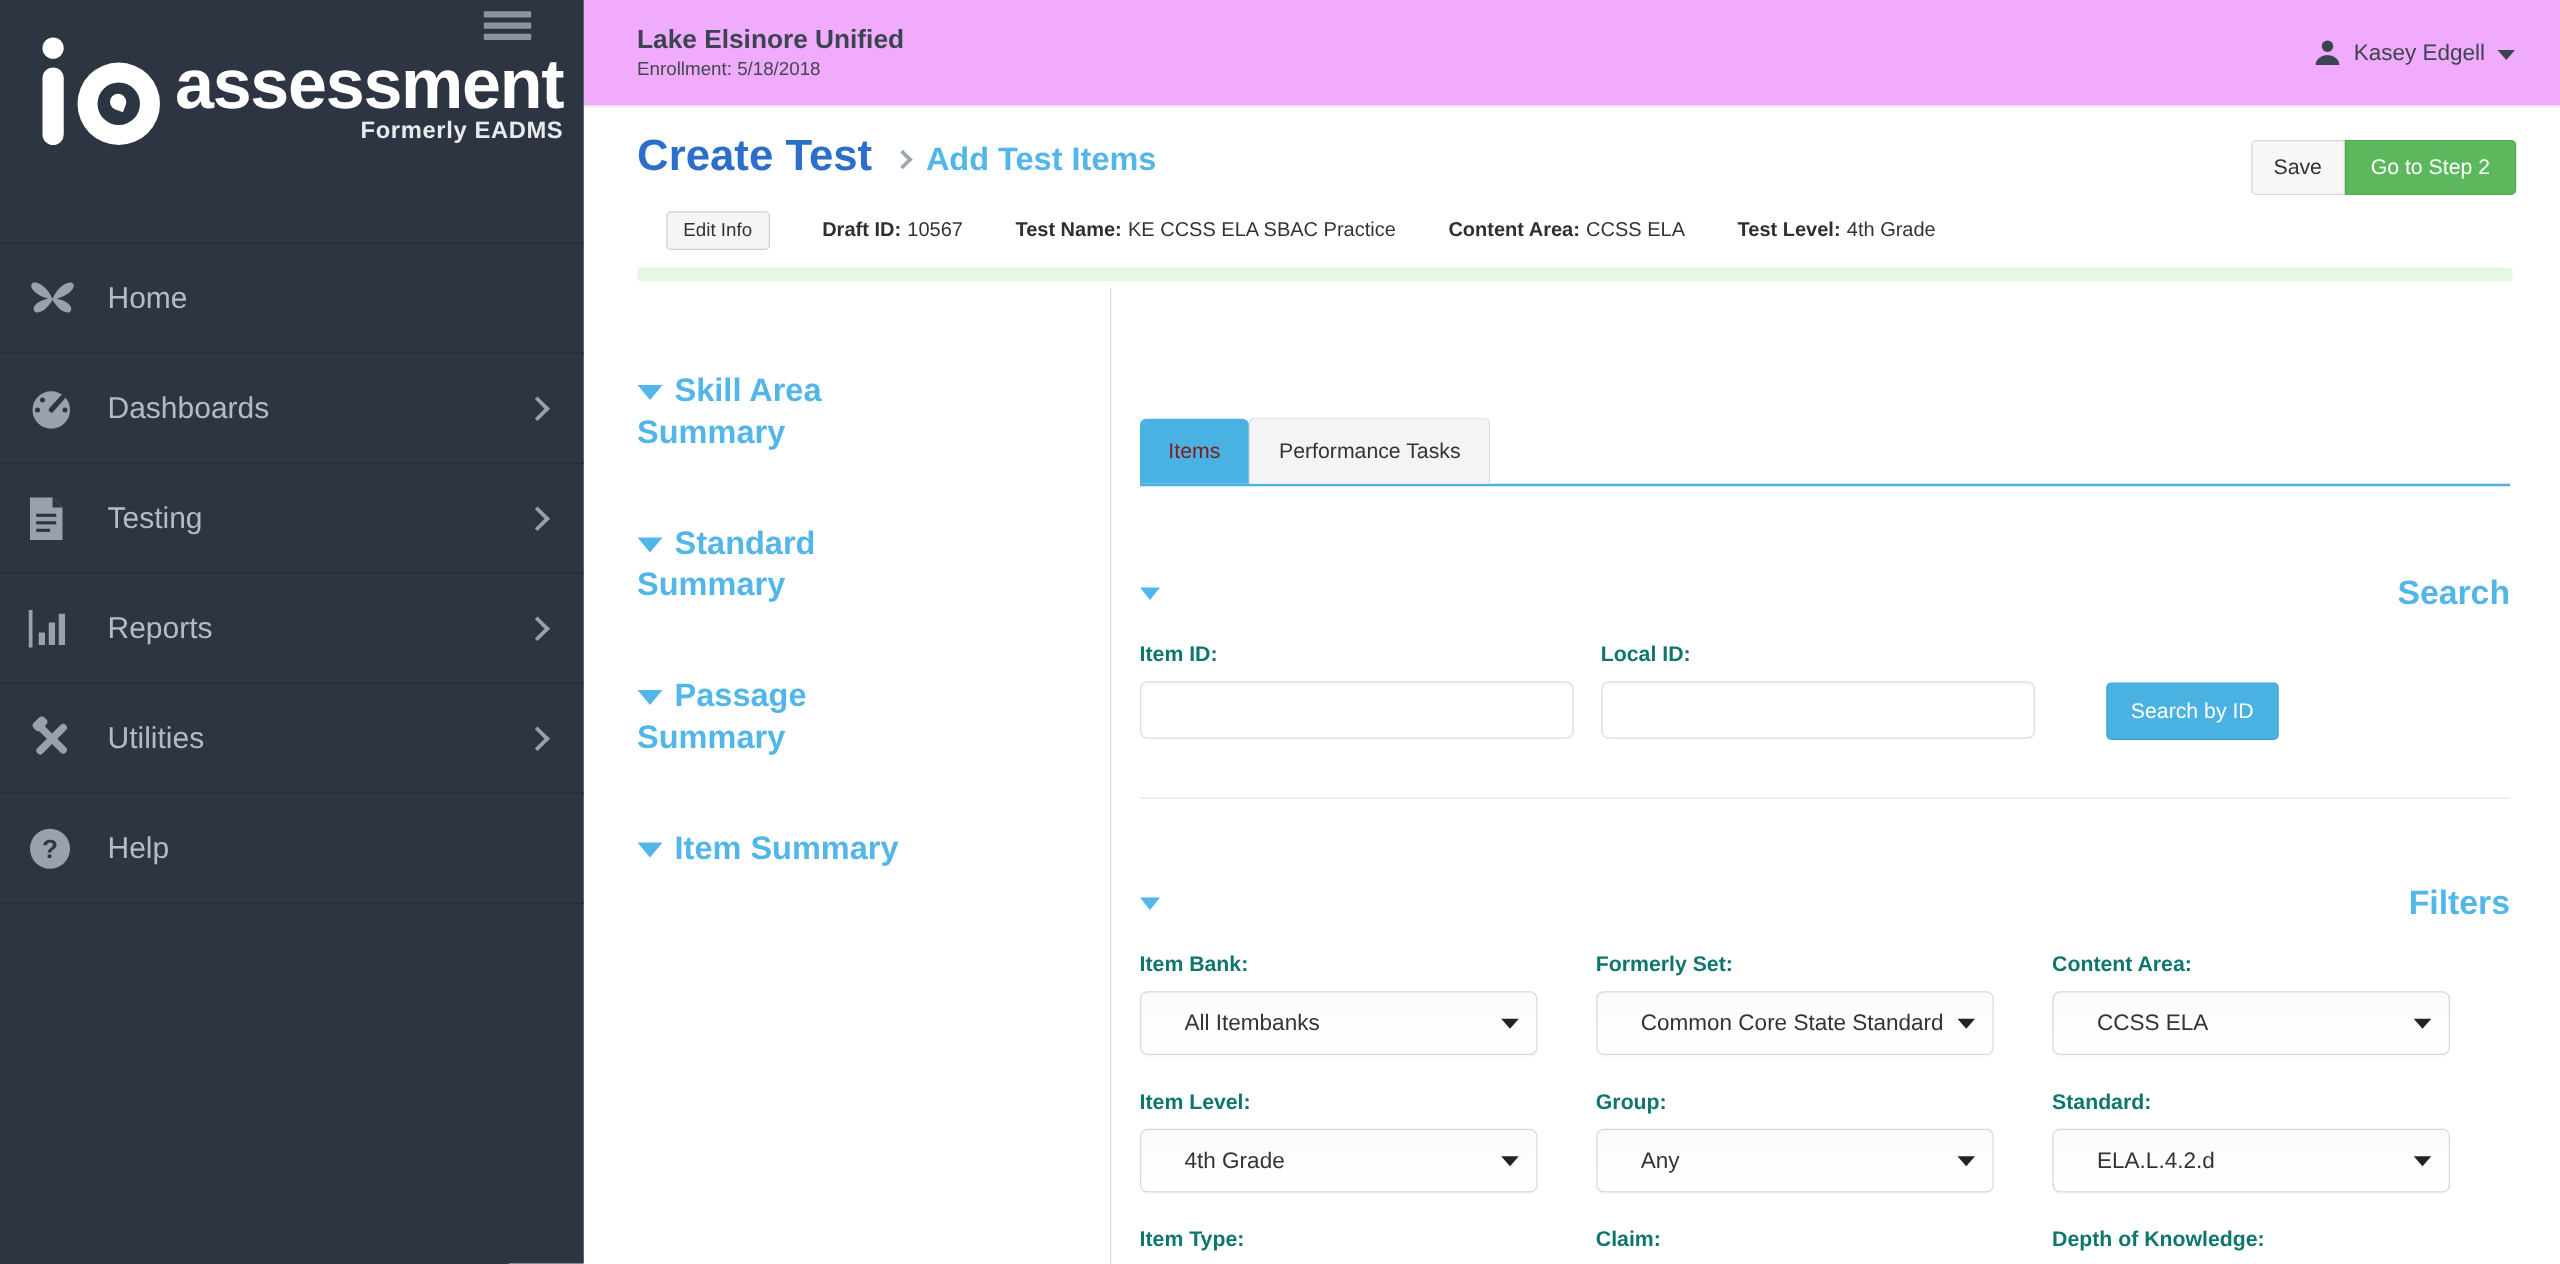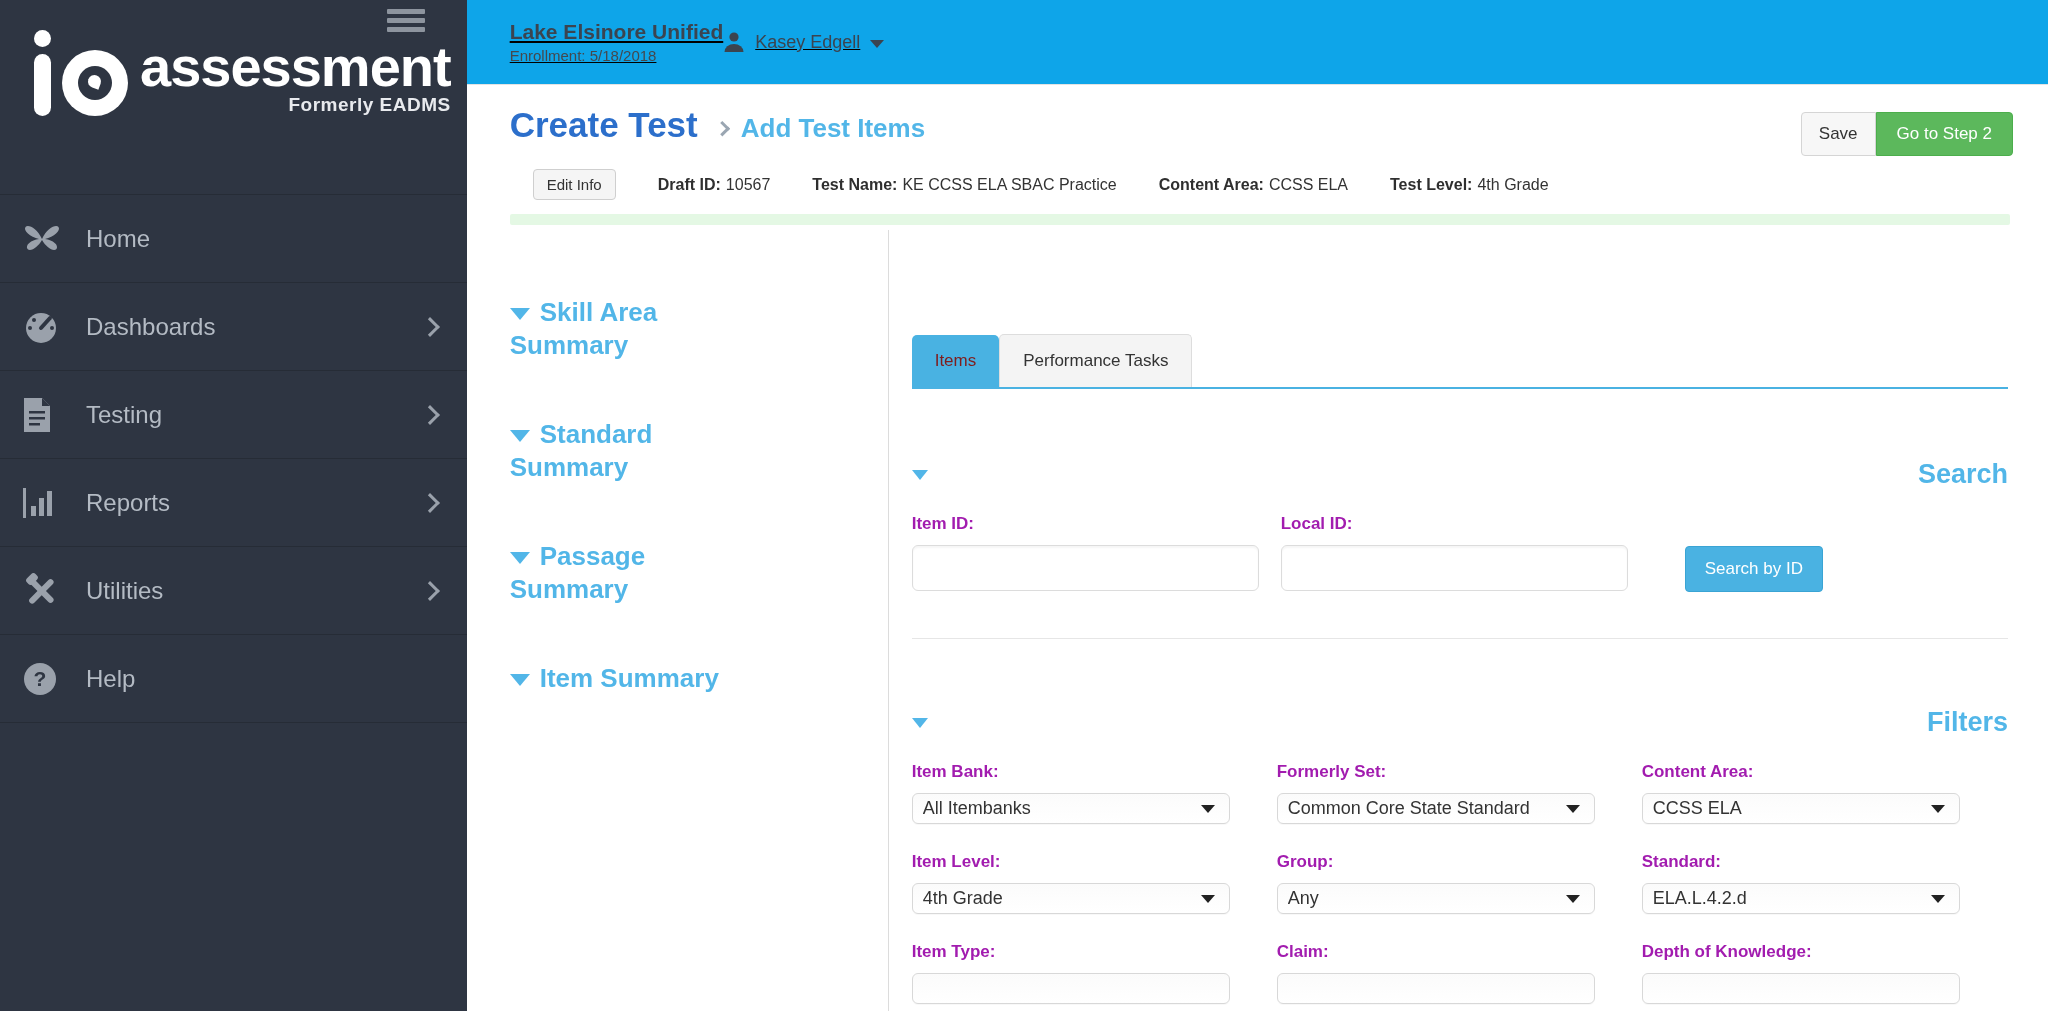--- a/index.html
+++ b/index.html
@@ -22,21 +22,21 @@
   .brand-name { color:#fff; font-size:56px; font-weight:bold; letter-spacing:-1px; line-height:1.1; }
   .brand-tagline { color:#e8eaee; font-size:19px; font-weight:bold; text-align:right; margin-top:-4px; letter-spacing:0.5px; }
   .nav { margin-top:72px; border-top:1px solid #262c36; }
   .nav-item { height:88px; display:flex; align-items:center; padding:0 30px 0 22px; border-bottom:1px solid #262c36; cursor:pointer; }
   .nav-icon { width:48px; flex:0 0 48px; display:flex; align-items:center; }
   .nav-label { flex:1; font-size:24px; color:#b4bbc4; margin-left:16px; }
   .nav-chevron { width:14px; height:14px; border-top:3px solid #9aa1ab; border-right:3px solid #9aa1ab; transform:rotate(45deg); }
 
   
   .main { flex:1; display:flex; flex-direction:column; background:#fff; min-width:0; }
-  .topbar { height:85px; background:#0ea5e9; border-bottom:1px solid #e3e3e3; display:flex; align-items:center; padding:0 36px 0 43px; flex:0 0 85px;text-decoration:underline; }
+  .topbar { height:85px; background:#f0abfc; border-bottom:1px solid #e3e3e3; display:flex; justify-content:space-between; align-items:center; padding:0 36px 0 43px; flex:0 0 85px; }
   .district-name { font-size:21px; font-weight:bold; color:#3b4450; }
   .enrollment { font-size:15px; color:#44484e; margin-top:3px; }
   .user-menu { display:flex; align-items:center; gap:10px; cursor:pointer; }
   .user-name { font-size:18px; color:#3b4450; }
   .caret-down { width:0; height:0; border-left:7px solid transparent; border-right:7px solid transparent; border-top:8px solid #3b4450; margin-top:3px; }
 
   .page-head { display:flex; justify-content:space-between; align-items:flex-start; padding:20px 35px 0 43px; }
   .breadcrumb { display:flex; align-items:baseline; gap:16px; }
   .page-title { font-size:35px; font-weight:bold; color:#2c6fcb; }
   .crumb-sep { width:11px; height:11px; border-top:3px solid #9aa6b2; border-right:3px solid #9aa6b2; transform:rotate(45deg) translateY(-4px); display:inline-block; }
@@ -62,30 +62,30 @@
   .right-col { flex:1; padding:0 40px 0 23px; min-width:0; }
   .tabbar { margin-top:104px; display:flex; align-items:flex-end; border-bottom:2px solid #4ab2e2; }
   .tab { font-size:17px; padding:16px 23px; border-radius:5px 5px 0 0; cursor:pointer; }
   .tab.active { background:#49b2e2; color:#7f1d1d; }
   .tab.inactive { background:#f4f4f4; color:#333; border:1px solid #ddd; border-bottom:none; }
 
   .sec-heading { font-size:27px; font-weight:bold; color:#52b6e8; cursor:pointer; display:flex; align-items:center;justify-content:space-between; }
   .search-sec { margin-top:70px; }
   .fields-row { display:flex; margin-top:24px; }
   .field { width:347px; margin-right:22px; }
-  .f-label { font-size:17px; font-weight:bold; color:#a21caf; }
+  .f-label { font-size:17px; font-weight:bold; color:#0f766e; }
   .text-input { margin-top:11px; width:100%; height:46px; border:1px solid #dcdcdc; border-radius:6px; background:#fff; box-shadow:inset 0 2px 2px rgba(0,0,0,0.04); font-size:17px; padding:0 14px; font-family:inherit; color:#333; }
   .search-btn-wrap { padding-top:32px; margin-left:35px; }
   .btn-search { background:#4ab2e2; border:1px solid #3aa4d4; color:#fff; font-size:17px; padding:12px 19px; border-radius:4px; cursor:pointer; font-family:inherit; }
 
   .hr { border:none; border-top:1px solid #e6e6e6; margin-top:46px; }
 
   .filters-sec { margin-top:68px; }
   .filter-grid { margin-top:24px; display:grid; grid-template-columns:repeat(3,318px); column-gap:47px; row-gap:28px; }
-  .select { margin-top:11px; height:31px; border:1px solid #d8d8d8; border-radius:6px; background:linear-gradient(#fbfbfb,#ffffff); display:flex; align-items:center; justify-content:space-between; padding:0 14px 0 10px; cursor:pointer; box-shadow:0 1px 1px rgba(0,0,0,0.03); }
+  .select { margin-top:11px; height:51px; border:1px solid #d8d8d8; border-radius:6px; background:linear-gradient(#fbfbfb,#ffffff); display:flex; align-items:center; justify-content:space-between; padding:0 14px 0 35px; cursor:pointer; box-shadow:0 1px 1px rgba(0,0,0,0.03); }
   .sel-text { font-size:18px; color:#333; white-space:nowrap; overflow:hidden; }
   .sel-caret { width:0; height:0; border-left:7px solid transparent; border-right:7px solid transparent; border-top:8px solid #222; flex:0 0 auto; margin-left:6px; }
   .select.spin { position:relative; }
 
   svg { display:block; }
 </style>
 </head>
 <body>
 
 <div class="app">

